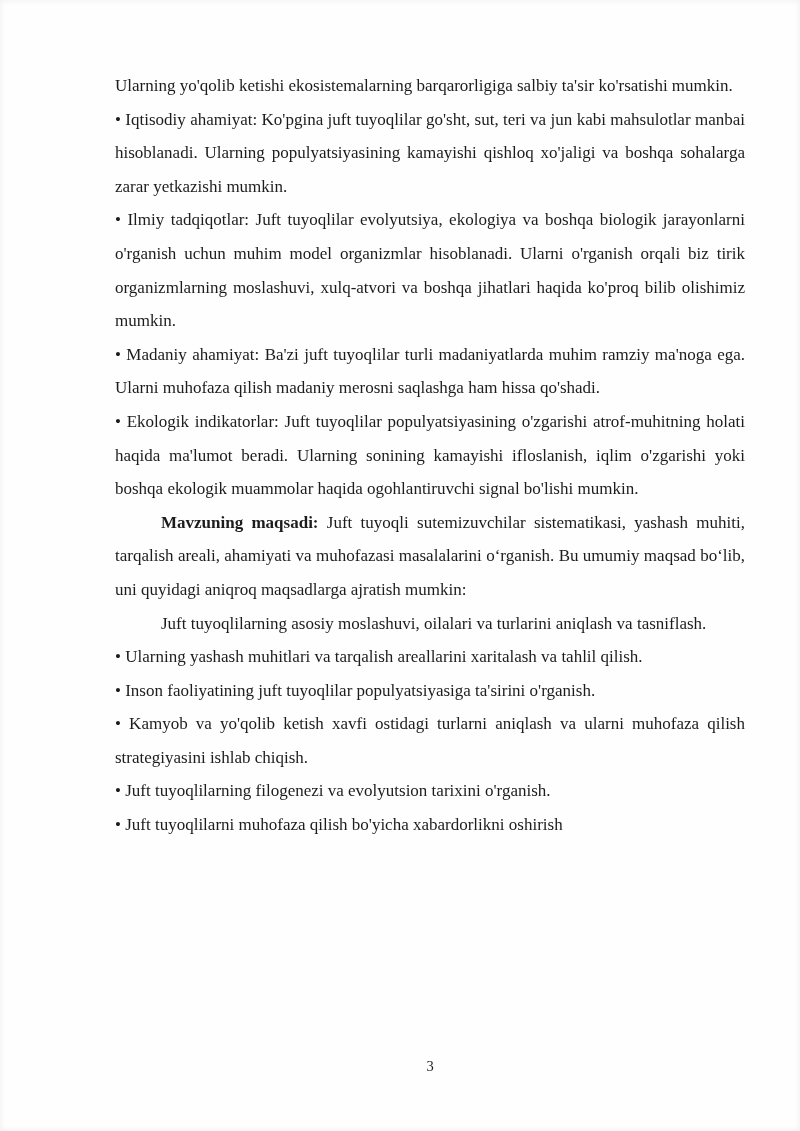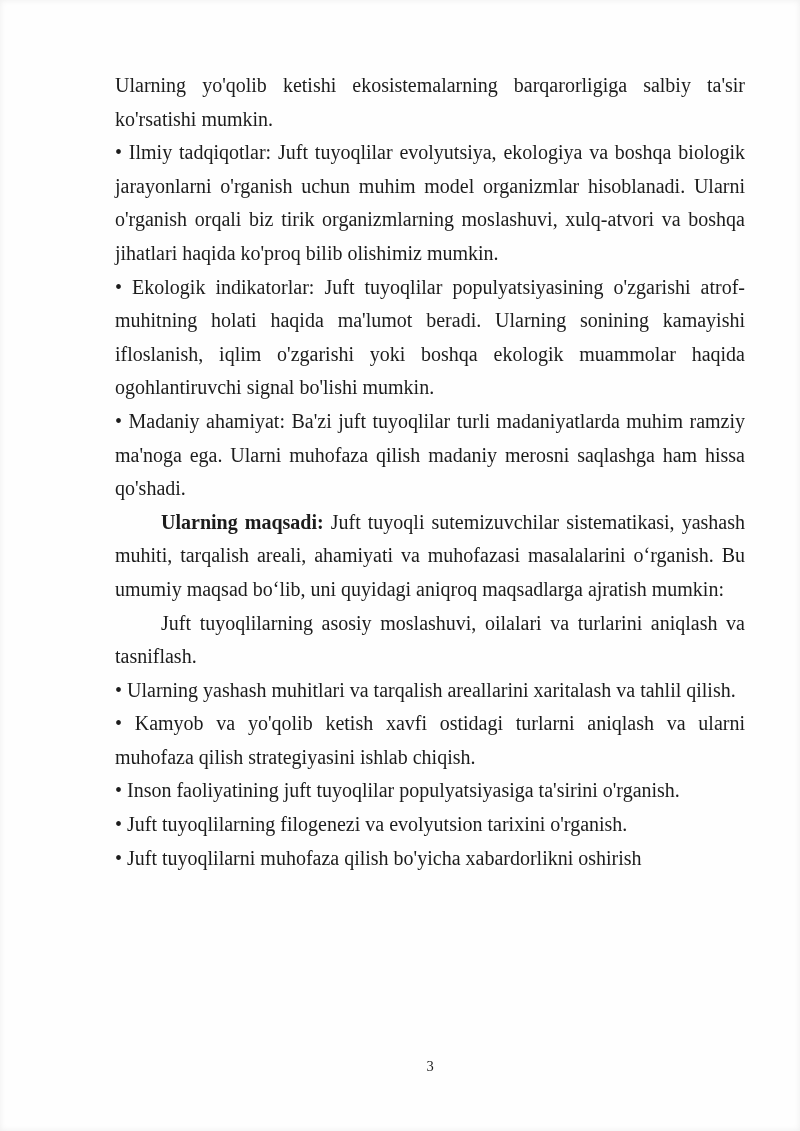--- a/index.html
+++ b/index.html
@@ -19,21 +19,21 @@
   }
   .content {
     position: absolute;
     left: 115px;
     top: 69px;
     width: 630px;
   }
   .content p {
     margin: 0;
     padding: 0;
-    font-size: 20px;
+    font-size: 17px;
     line-height: 33.6px;
     text-align: justify;
     text-justify: inter-word;
   }
   .content p.indent {
     text-indent: 46px;
   }
   .content b {
     font-weight: bold;
   }
@@ -48,37 +48,38 @@
   }
 </style>
 </head>
 <body>
 
 <div class="page">
   <div class="content">
 
     <p><b></b><span>Ularning yo'qolib ketishi ekosistemalarning barqarorligiga salbiy ta'sir ko'rsatishi mumkin.</span></p>
 
+    <p><b></b><span>• Iqtisodiy ahamiyat: Ko'pgina juft tuyoqlilar go'sht, sut, teri va jun kabi mahsulotlar manbai hisoblanadi. Ularning populyatsiyasining kamayishi qishloq xo'jaligi va boshqa sohalarga zarar yetkazishi mumkin.</span></p>
 
     <p><b></b><span>• Ilmiy tadqiqotlar: Juft tuyoqlilar evolyutsiya, ekologiya va boshqa biologik jarayonlarni o'rganish uchun muhim model organizmlar hisoblanadi. Ularni o'rganish orqali biz tirik organizmlarning moslashuvi, xulq-atvori va boshqa jihatlari haqida ko'proq bilib olishimiz mumkin.</span></p>
 
+    <p><b></b><span>• Madaniy ahamiyat: Ba'zi juft tuyoqlilar turli madaniyatlarda muhim ramziy ma'noga ega. Ularni muhofaza qilish madaniy merosni saqlashga ham hissa qo'shadi.</span></p>
+
     <p><b></b><span>• Ekologik indikatorlar: Juft tuyoqlilar populyatsiyasining o'zgarishi atrof-muhitning holati haqida ma'lumot beradi. Ularning sonining kamayishi ifloslanish, iqlim o'zgarishi yoki boshqa ekologik muammolar haqida ogohlantiruvchi signal bo'lishi mumkin.</span></p>
 
-    <p><b></b><span>• Madaniy ahamiyat: Ba'zi juft tuyoqlilar turli madaniyatlarda muhim ramziy ma'noga ega. Ularni muhofaza qilish madaniy merosni saqlashga ham hissa qo'shadi.</span></p>
-
-    <p class="indent"><b>Ularning maqsadi:</b><span> Juft tuyoqli sutemizuvchilar sistematikasi, yashash muhiti, tarqalish areali, ahamiyati va muhofazasi masalalarini oʻrganish. Bu umumiy maqsad boʻlib, uni quyidagi aniqroq maqsadlarga ajratish mumkin:</span></p>
+    <p class="indent"><b>Mavzuning maqsadi:</b><span> Juft tuyoqli sutemizuvchilar sistematikasi, yashash muhiti, tarqalish areali, ahamiyati va muhofazasi masalalarini oʻrganish. Bu umumiy maqsad boʻlib, uni quyidagi aniqroq maqsadlarga ajratish mumkin:</span></p>
 
     <p class="indent"><b></b><span>Juft tuyoqlilarning asosiy moslashuvi, oilalari va turlarini aniqlash va tasniflash.</span></p>
 
     <p><b></b><span>• Ularning yashash muhitlari va tarqalish areallarini xaritalash va tahlil qilish.</span></p>
 
 
+    <p><b></b><span>• Inson faoliyatining juft tuyoqlilar populyatsiyasiga ta'sirini o'rganish.</span></p>
+
     <p><b></b><span>• Kamyob va yo'qolib ketish xavfi ostidagi turlarni aniqlash va ularni muhofaza qilish strategiyasini ishlab chiqish.</span></p>
-
-    <p><b></b><span>• Inson faoliyatining juft tuyoqlilar populyatsiyasiga ta'sirini o'rganish.</span></p>
 
     <p><b></b><span>• Juft tuyoqlilarning filogenezi va evolyutsion tarixini o'rganish.</span></p>
 
     <p><b></b><span>• Juft tuyoqlilarni muhofaza qilish bo'yicha xabardorlikni oshirish</span></p>
 
 
   </div>
 
   <div class="footer">
     <span>3</span>

